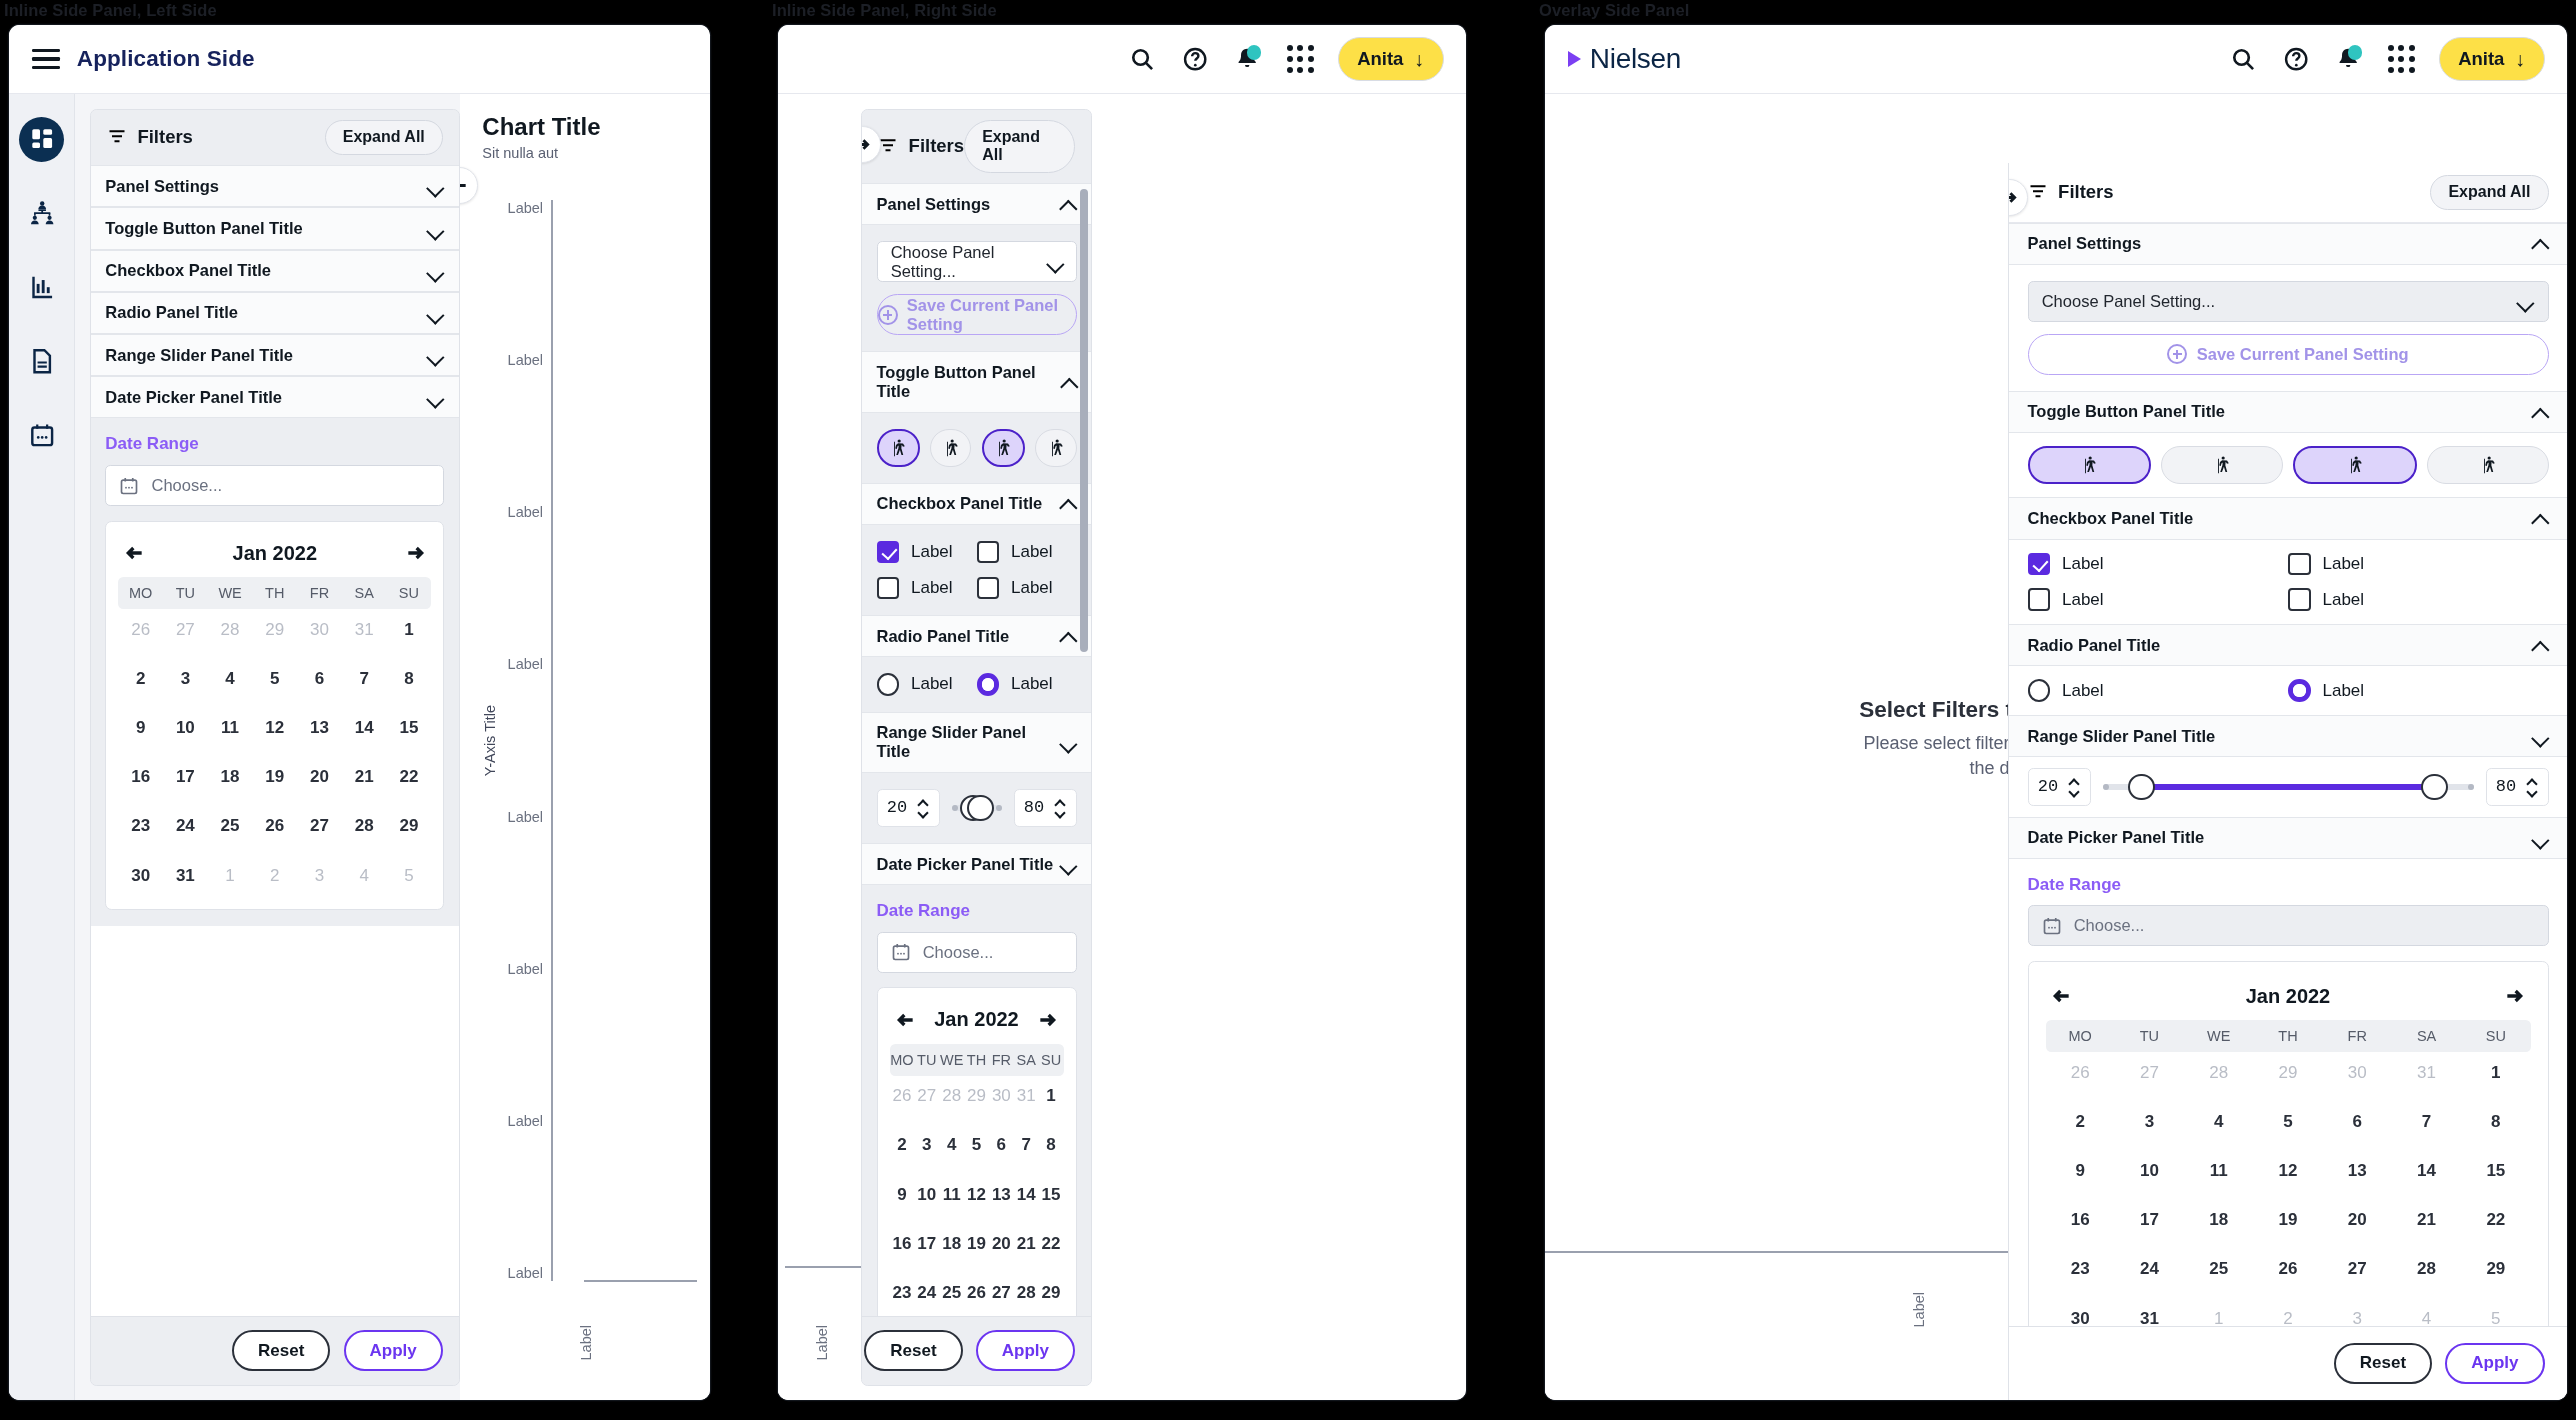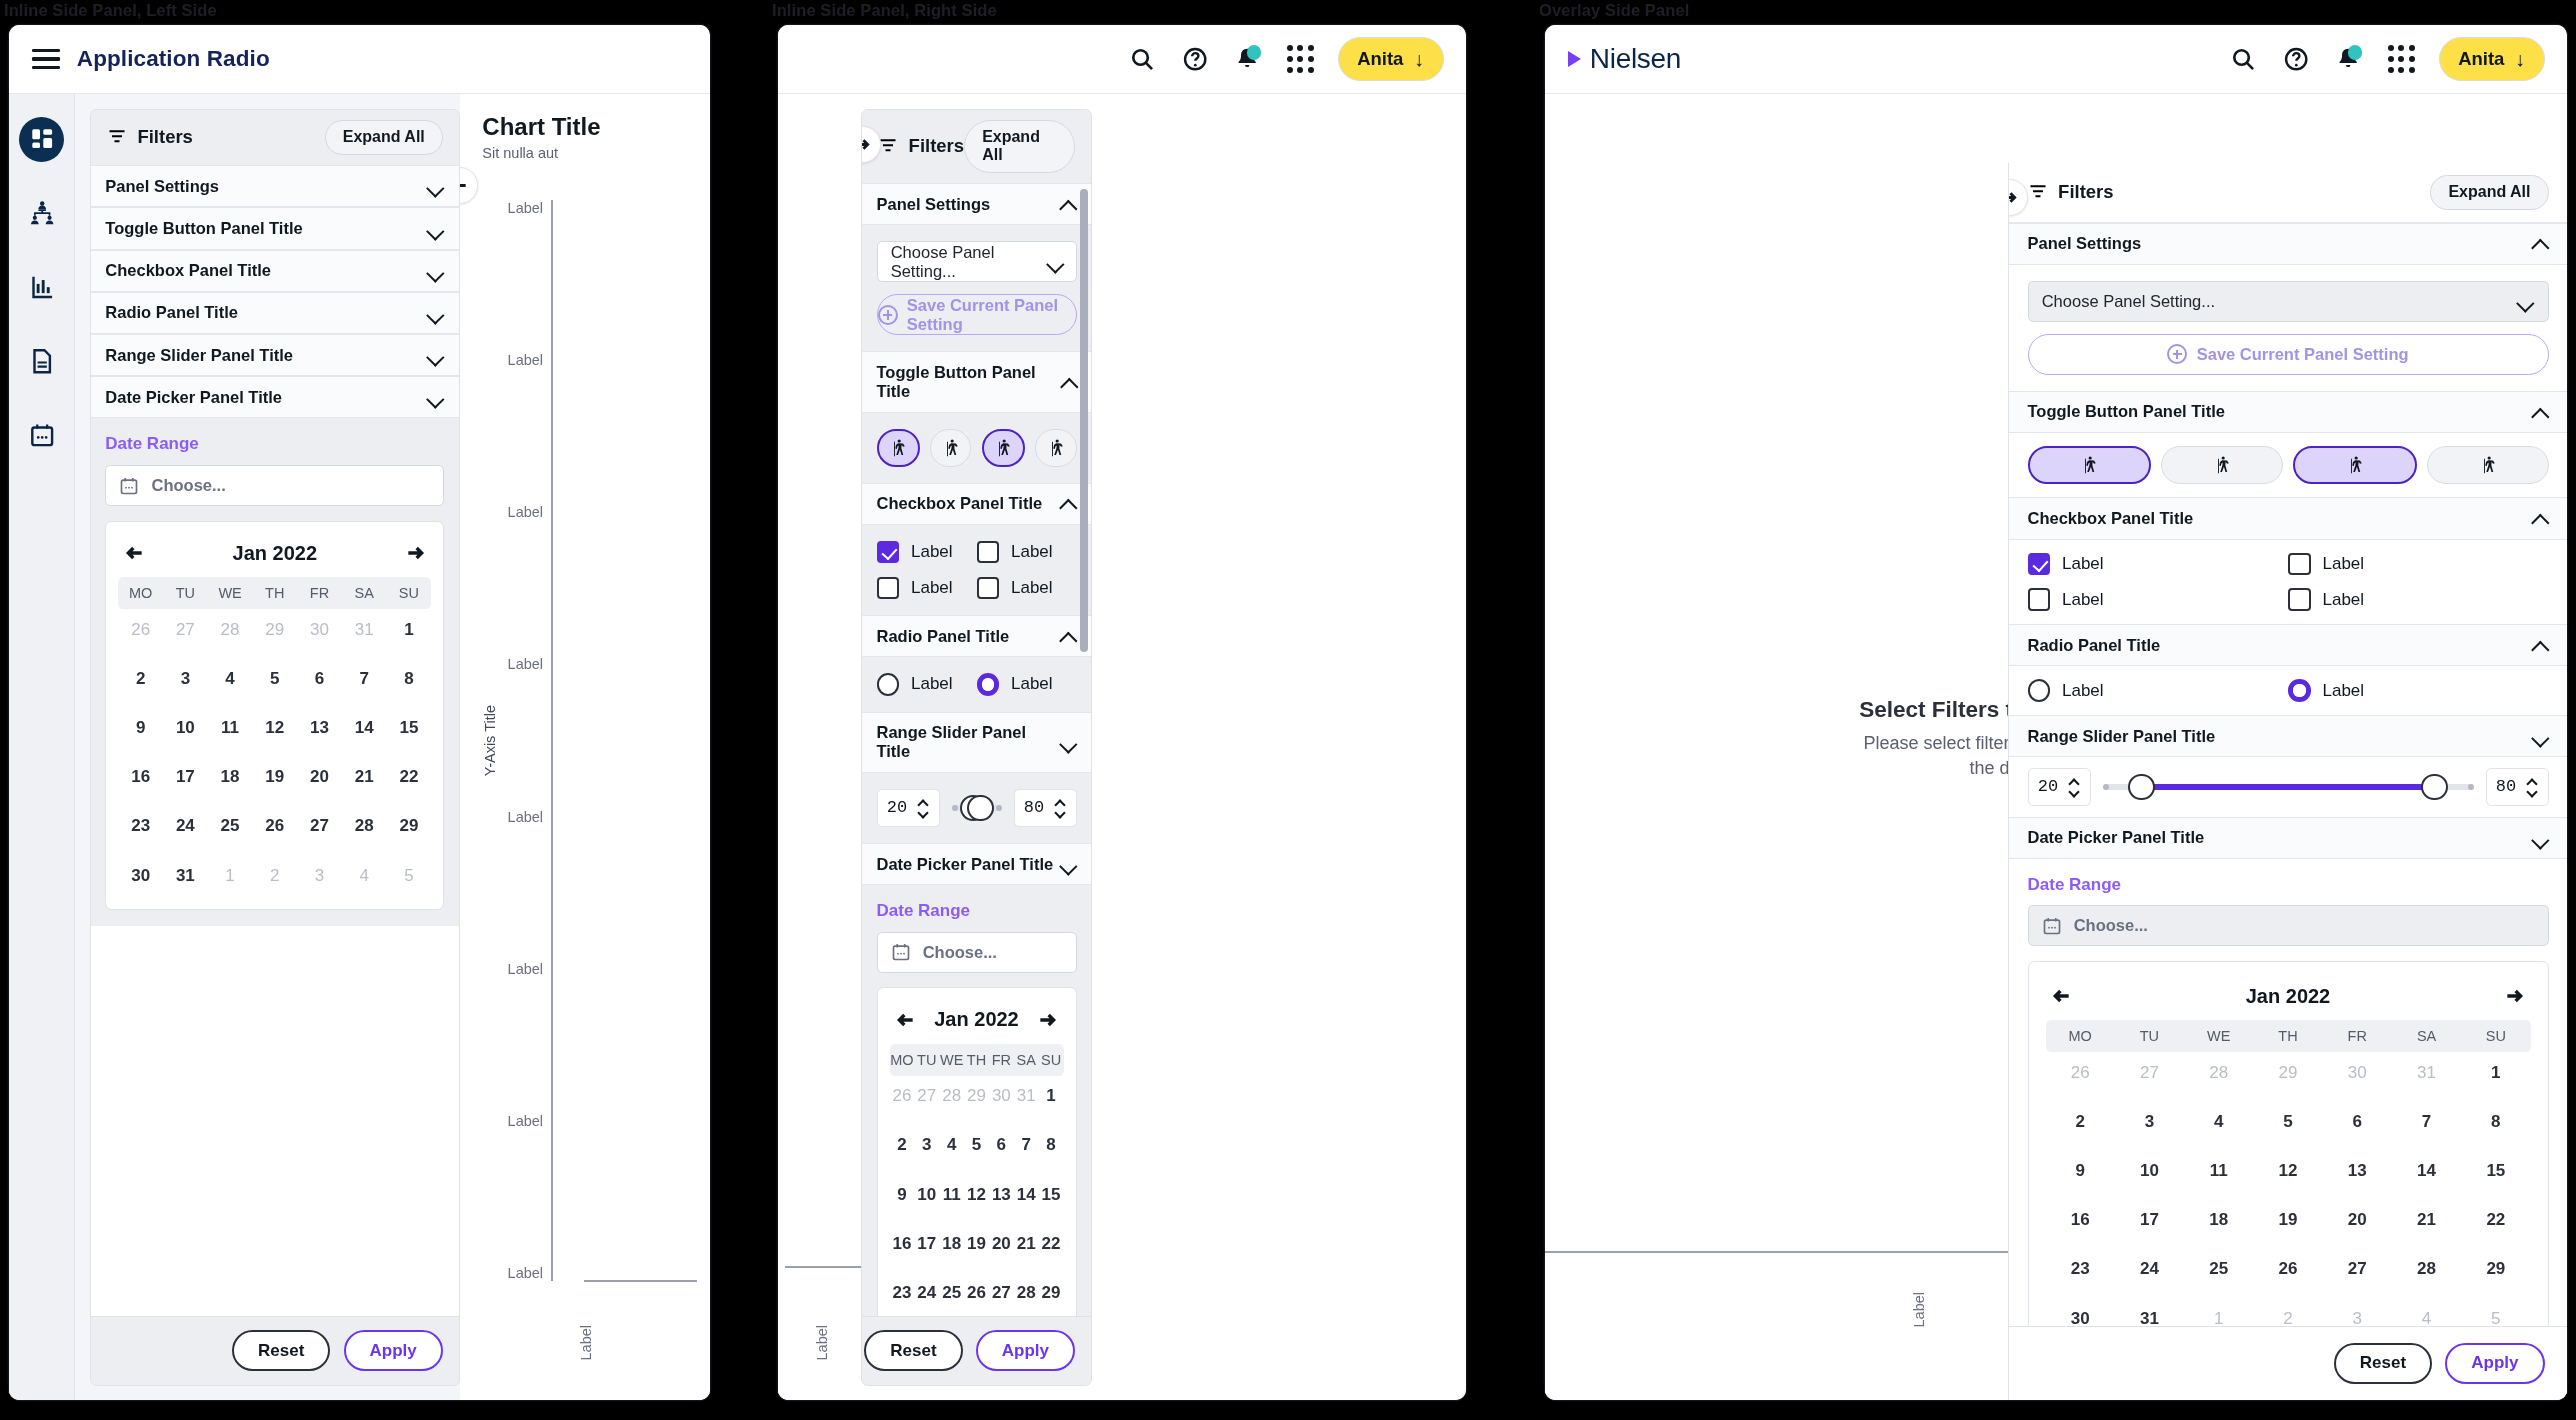--- a/index.html
+++ b/index.html
@@ -145,21 +145,21 @@
   .stepper i.dn:before{transform:rotate(135deg);top:0px;}
   .track { flex:1;height:6px;background:#e1e4ea;border-radius:4px;position:relative;display:flex;align-items:center; }
   .track .cap { position:absolute;width:6px;height:6px;border-radius:50%;background:#b4b9c4; }
   .track .cap.l{left:0;} .track .cap.r{right:0;}
   .track .fill { position:absolute;height:6px;background:#5b2ae0;border-radius:4px;left:22%;right:22%; }
   .thumb { position:absolute;width:26.4px;height:26.4px;border-radius:50%;background:#fff;border:2.6px solid #2b303a;cursor:pointer; }
 
   .dlabel { font-size:17px;font-weight:700;color:#8b5cf6;margin-bottom:10.6px; }
   .dinput { background:#fff;border:0.7px solid #d4d8e0;border-radius:5.3px;height:41px;display:flex;align-items:center;gap:12px;padding:0 13.2px;cursor:pointer; }
   .dinput.grey{background:#eceef2;}
-  .dinput .ph { font-size:16.5px;color:#6b7180;font-weight:bold; }
+  .dinput .ph { font-size:16.5px;color:#6b7180; }
   .dinput svg { width:20px;height:20px;fill:#6b7180; }
 
   .cal { background:#fff;border:0.7px solid #dfe2e8;border-radius:6.6px;margin-top:14.5px;padding:13.2px 12px; }
   .calhead { display:flex;align-items:center;justify-content:center;position:relative;height:37px; }
   .calhead .m { font-size:20px;font-weight:700;color:#101820; }
   .arw { position:absolute;width:28px;height:28px;display:flex;align-items:center;justify-content:center;cursor:pointer; }
   .arw.l{left:2.6px;} .arw.r{right:2.6px;}
   .arw svg{width:24px;height:20px;stroke:#101820;fill:none;stroke-width:4;}
   .dow { display:grid;grid-template-columns:repeat(7,1fr);background:#eef0f3;border-radius:5.3px;margin-top:5.3px; }
   .dow span { text-align:center;padding:8px 0;font-size:14.5px;color:#555b68;font-weight:400; }
@@ -205,21 +205,21 @@
 <div class="caption" style="left:772px;top:1.3px;">Inline Side Panel, Right Side</div>
 <div class="caption" style="left:1539px;top:1.3px;">Overlay Side Panel</div>
 
 <div class="window" style="left:9.3px;top:25px;width:701px;height:1375px;">
   <div class="appbar">
     <div class="hamburger">
         <i></i>
         <i></i>
         <i></i>
       </div>
-    <div class="app-title">Application Radio</div>
+    <div class="app-title">Application Side</div>
   </div>
   <div class="wbody">
 
     <div class="railbar">
       <div class="rail-ico active">
         <svg viewBox="0 0 24 24">
             <rect x="3" y="3" width="7" height="9" rx="1.4"></rect>
             <rect x="13" y="3" width="8" height="5" rx="1.4"></rect>
             <rect x="3" y="15" width="7" height="5" rx="1.4"></rect>
             <rect x="13" y="11" width="8" height="9" rx="1.4"></rect>

